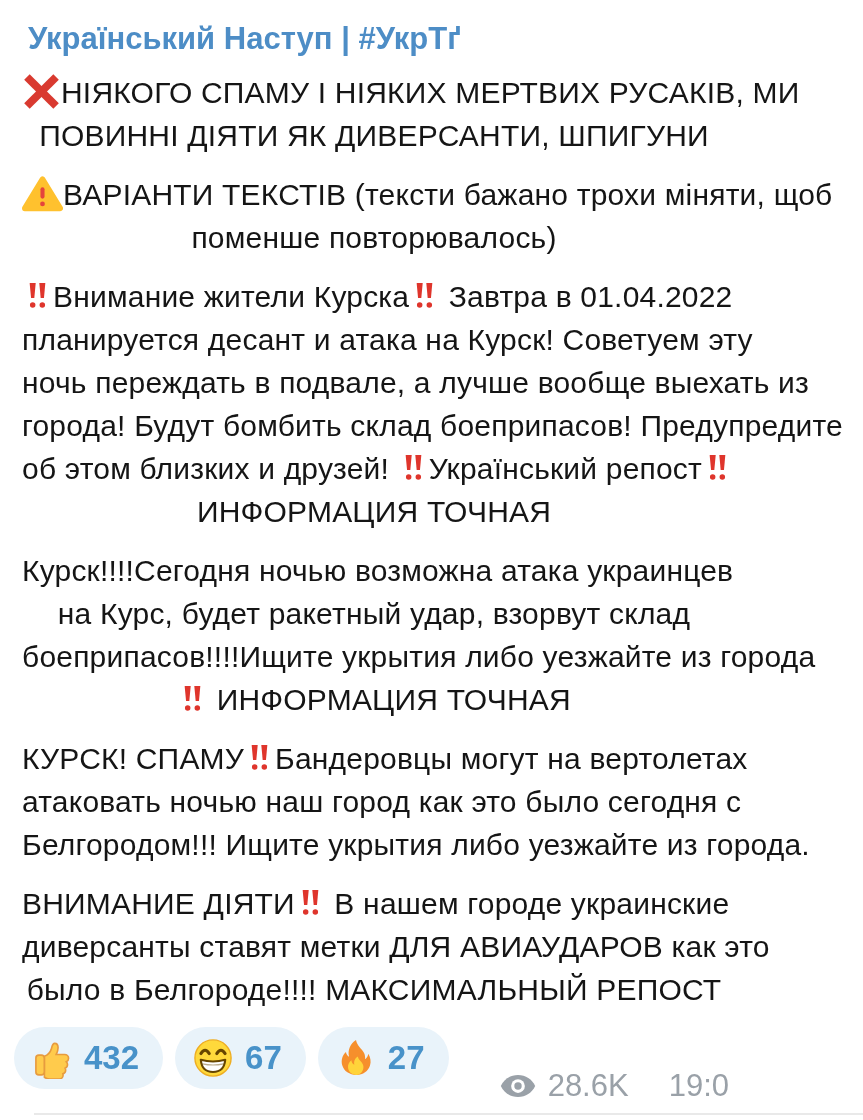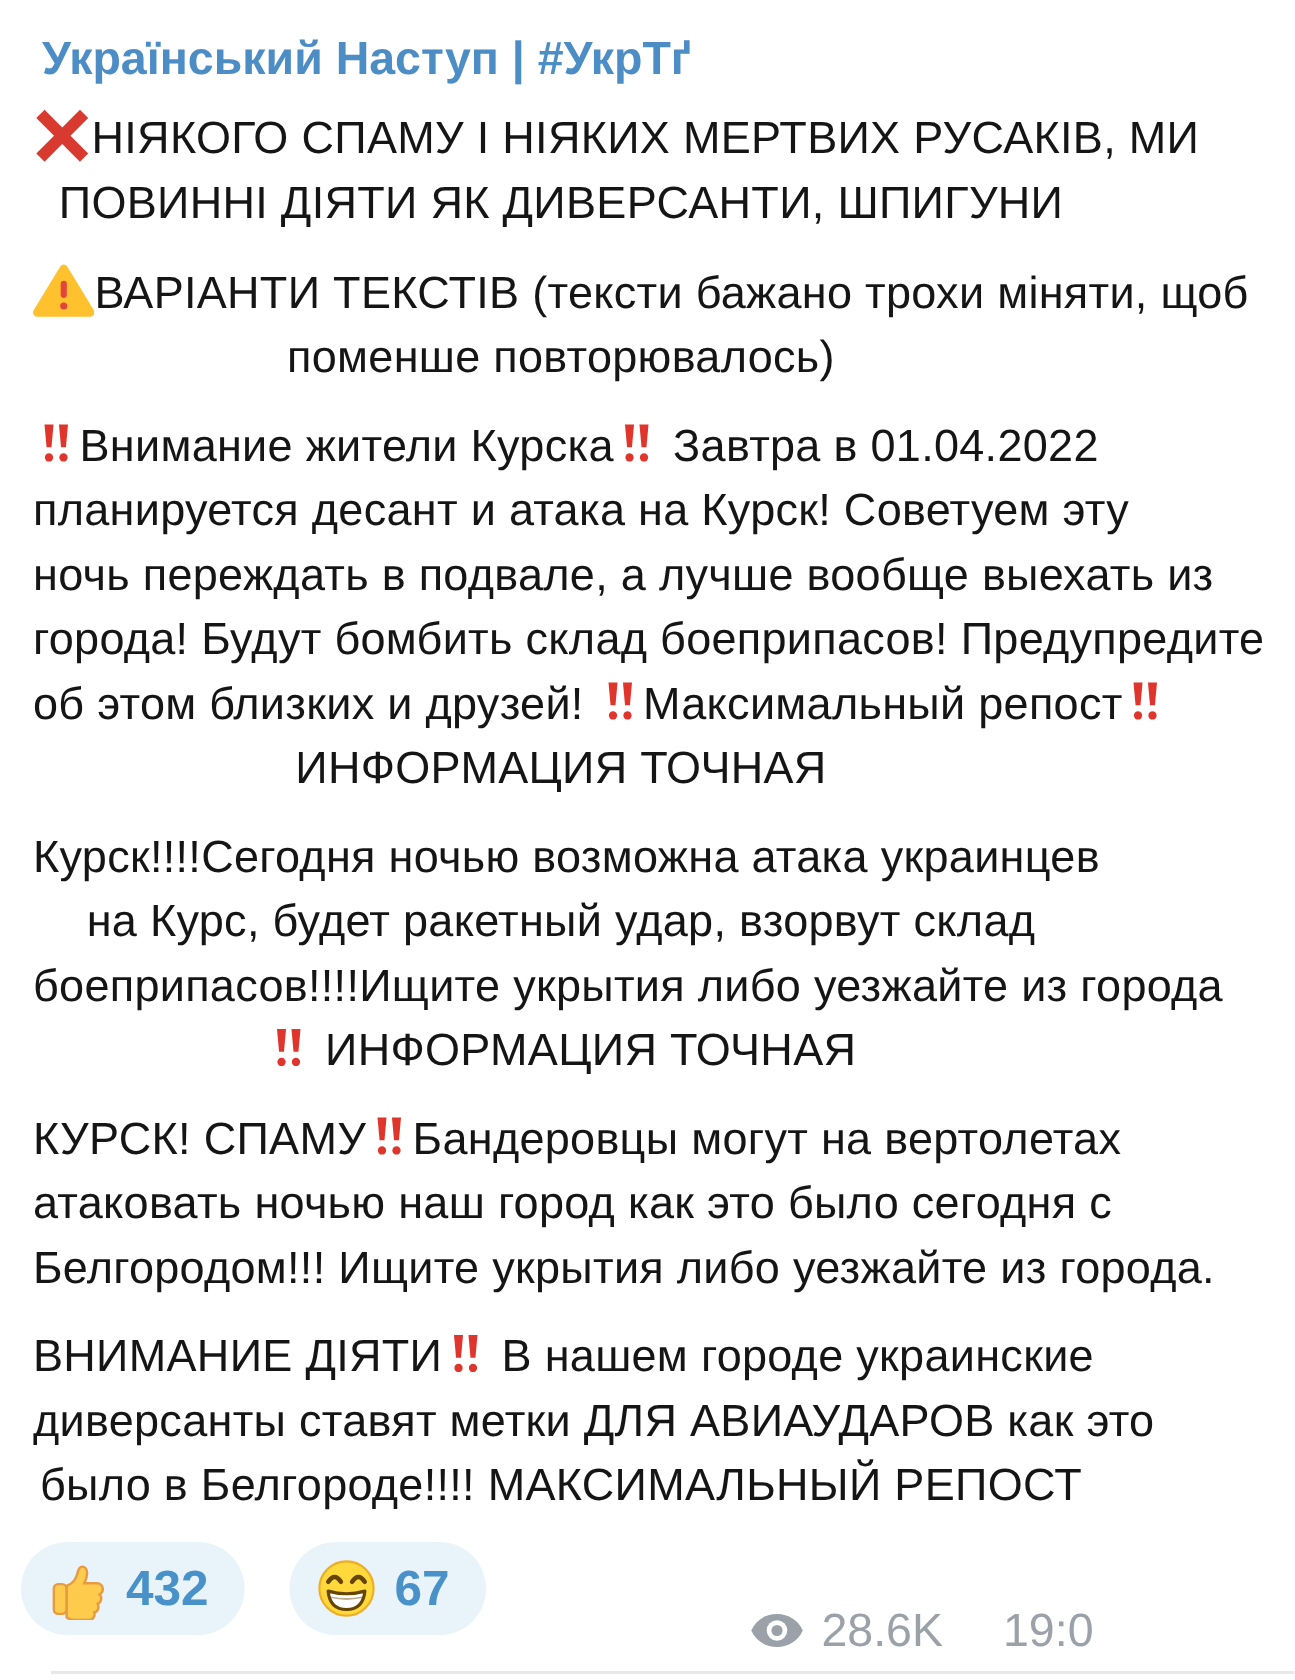--- a/index.html
+++ b/index.html
@@ -19,21 +19,21 @@
   .message-text{color:var(--body-text,#151515);}
   .paragraph{
     font-size:30px;line-height:43px;margin:0 0 16px 0;
     white-space:pre;letter-spacing:0.2px;text-align:center;
   }
   svg.emoji{display:inline-block;}
   svg.em-cross-mark{width:39px;height:39px;vertical-align:-8px;}
   svg.em-warning{width:41px;height:41px;vertical-align:-9px;}
   svg.em-double-exclamation{width:31px;height:37px;vertical-align:-7px;}
   .footer{position:relative;margin-top:4px;height:64px;}
-  .reactions{display:flex;gap:30px;align-items:center;position:absolute;left:-8px;top:0;}
+  .reactions{display:flex;gap:12px;align-items:center;position:absolute;left:-8px;top:0;}
   .pill{
     display:flex;align-items:center;gap:11px;
     background:var(--pill-bg,#e9f3fa);border:none;
     border-radius:31px;padding:10px 24px 10px 17px;height:62px;
     box-sizing:border-box;cursor:pointer;
   }
   svg.reaction{width:42px;height:42px;}
   .count{
     font-size:33px;font-weight:bold;color:var(--count-blue,#4892c9);
     font-family:"Liberation Sans",sans-serif;
@@ -116,21 +116,21 @@
       <div class="paragraph"><svg class="emoji em-double-exclamation">
           <use href="#sym-double-exclamation"></use>
         </svg><span>Внимание жители Курска</span><svg class="emoji em-double-exclamation">
           <use href="#sym-double-exclamation"></use>
         </svg><span> Завтра в 01.04.2022
 планируется десант и атака на Курск! Советуем эту
 ночь переждать в подвале, а лучше вообще выехать из
 города! Будут бомбить склад боеприпасов! Предупредите
 об этом близких и друзей! </span><svg class="emoji em-double-exclamation">
           <use href="#sym-double-exclamation"></use>
-        </svg><span>Максимальный репост</span><svg class="emoji em-double-exclamation">
+        </svg><span>Український репост</span><svg class="emoji em-double-exclamation">
           <use href="#sym-double-exclamation"></use>
         </svg><span>
 ИНФОРМАЦИЯ ТОЧНАЯ</span></div>
       <div class="paragraph"><span>Курск!!!!Сегодня ночью возможна атака украинцев
 на Курс, будет ракетный удар, взорвут склад
 боеприпасов!!!!Ищите укрытия либо уезжайте из города
 </span><svg class="emoji em-double-exclamation">
           <use href="#sym-double-exclamation"></use>
         </svg><span> ИНФОРМАЦИЯ ТОЧНАЯ</span></div>
       <div class="paragraph"><span>КУРСК! СПАМУ</span><svg class="emoji em-double-exclamation">
@@ -152,20 +152,26 @@
             <use href="#sym-thumbs-up"></use>
           </svg>
           <span class="count">432</span>
         </button>
         <button class="pill">
           <svg class="emoji em-grinning-face reaction">
             <use href="#sym-grinning-face"></use>
           </svg>
           <span class="count">67</span>
         </button>
+        <button class="pill">
+          <svg class="emoji em-fire reaction">
+            <use href="#sym-fire"></use>
+          </svg>
+          <span class="count">27</span>
+        </button>
       </div>
     <div class="meta">
       <svg class="eye">
           <use href="#sym-eye"></use>
         </svg>
       <span class="views">28.6K</span>
       <span class="time">19:0</span>
     </div>
   </div>
 

